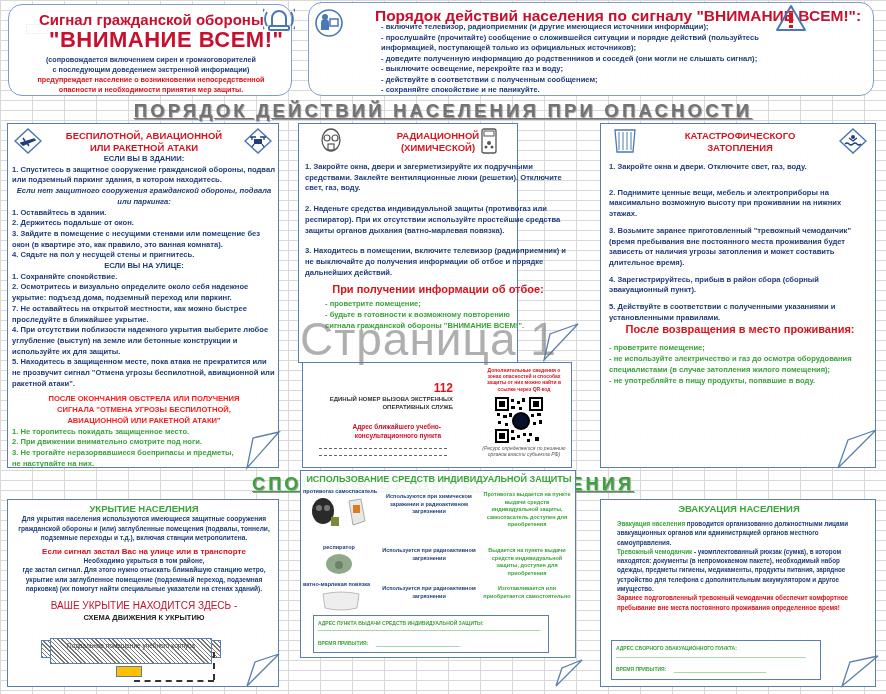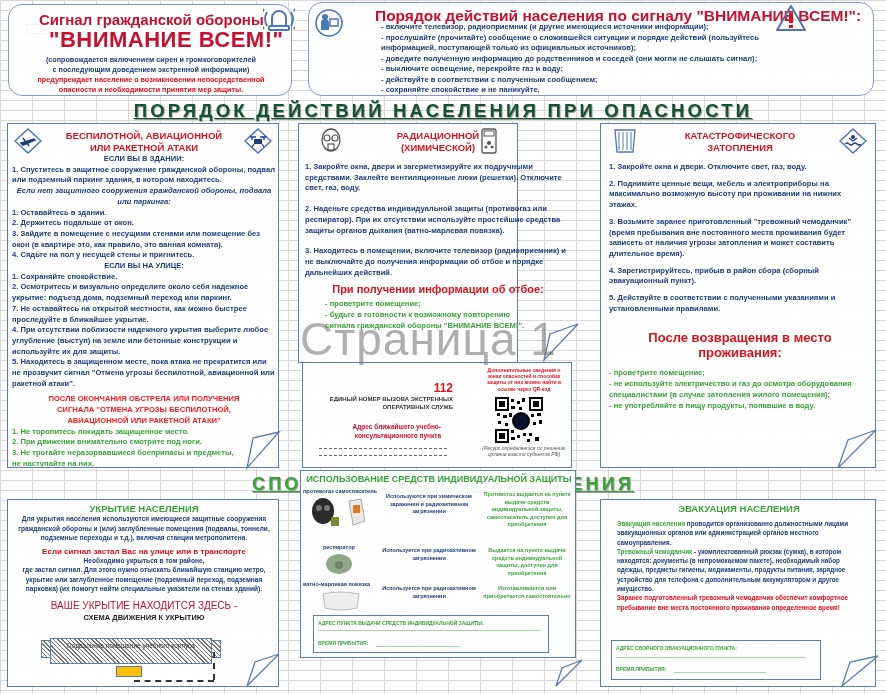--- a/index.html
+++ b/index.html
@@ -39,21 +39,21 @@
   #order-box { left: 308px; top: 2px; width: 566px; height: 94px; }
   #order-title { position:absolute; left:66px; top:4px; font-size:15.5px; color:#c8102e; font-weight:bold; }
   #order-list { position:absolute; left:72px; top:19px; width:470px; font-size:7.6px; line-height:10.5px; }
   #person-icon { left: 313px; top: 8px; width: 32px; height: 30px; }
   #warn-icon { left: 775px; top: 4px; width: 32px; height: 28px; }
 
   
   #h-danger {
     left: 0; width: 886px; top: 100px; text-align: center;
     font-size: 18.5px; font-weight: bold; letter-spacing: 3.2px;
-    color: #14532d; text-decoration: underline; text-shadow: 1px 1px 1px #999;
+    color: #737373; text-decoration: underline; text-shadow: 1px 1px 1px #999;
   }
   #h-protect {
     left: 0; width: 886px; top: 474px; text-align: center;
     font-size: 18px; font-weight: bold; letter-spacing: 3.2px;
     color: #3ba33b; text-decoration: underline; text-shadow: 1px 1px 1px #999;
   }
 
   
   .txt { font-size: 7.6px; line-height: 10.7px; }
   #p1 { left: 7px; top: 123px; width: 272px; height: 345px; }
@@ -217,25 +217,25 @@
   </svg>
   <svg class="hicon" style="right:8px;top:4px" viewBox="0 0 28 26">
     <path d="M14 1 L27 13 L14 25 L1 13 Z" fill="none" stroke="#4a78b5" stroke-width="1.5"></path>
     <circle cx="14" cy="9" r="2" fill="#1f3d7a"></circle>
     <path d="M10 10 L14 13 L18 10 M6 16 q2 -2 4 0 t4 0 t4 0 t4 0" fill="none" stroke="#1f3d7a" stroke-width="1.3"></path>
   </svg>
   <div style="position:absolute;left:8px;top:6px;width:262px;">
     <div class="ptitle">КАТАСТРОФИЧЕСКОГО</div>
     <div class="ptitle">ЗАТОПЛЕНИЯ</div>
     <div class="txt dark" style="margin-top:8px">1. Закройте окна и двери. Отключите свет, газ, воду.</div>
-    <div class="txt dark" style="margin-top:6px">2. Поднимите ценные вещи, мебель и электроприборы на максимально возможную высоту при проживании на нижних этажах.</div>
+    <div class="txt dark" style="margin-top:15px">2. Поднимите ценные вещи, мебель и электроприборы на максимально возможную высоту при проживании на нижних этажах.</div>
     <div class="txt dark" style="margin-top:6px">3. Возьмите заранее приготовленный "тревожный чемоданчик" (время пребывания вне постоянного места проживания будет зависеть от наличия угрозы затопления и может составить длительное время).</div>
     <div class="txt dark" style="margin-top:6px">4. Зарегистрируйтесь, прибыв в район сбора (сборный эвакуационный пункт).</div>
     <div class="txt dark" style="margin-top:6px">5. Действуйте в соответствии с полученными указаниями и установленными правилами.</div>
-    <div class="red c" style="font-size:13px;margin-top:16px">После возвращения в место проживания:</div>
+    <div class="red c" style="font-size:11px;margin-top:0">После возвращения в место проживания:</div>
     <div class="txt green" style="margin-top:8px">- проветрите помещение;</div>
     <div class="txt green">- не используйте электричество и газ до осмотра оборудования специалистами (в случае затопления жилого помещения);</div>
     <div class="txt green">- не употребляйте в пищу продукты, попавшие в воду.</div>
   </div>
 </div>
 <svg class="abs" style="left:832px;top:428px;width:46px;height:42px" viewBox="0 0 46 42">
   <path d="M44 2 L16 12 L6 40 Z" fill="#fff" stroke="#5b7fad" stroke-width="1.3"></path>
 </svg>
 
 <div class="abs" id="h-protect">СПОСОБЫ ЗАЩИТЫ НАСЕЛЕНИЯ</div>

